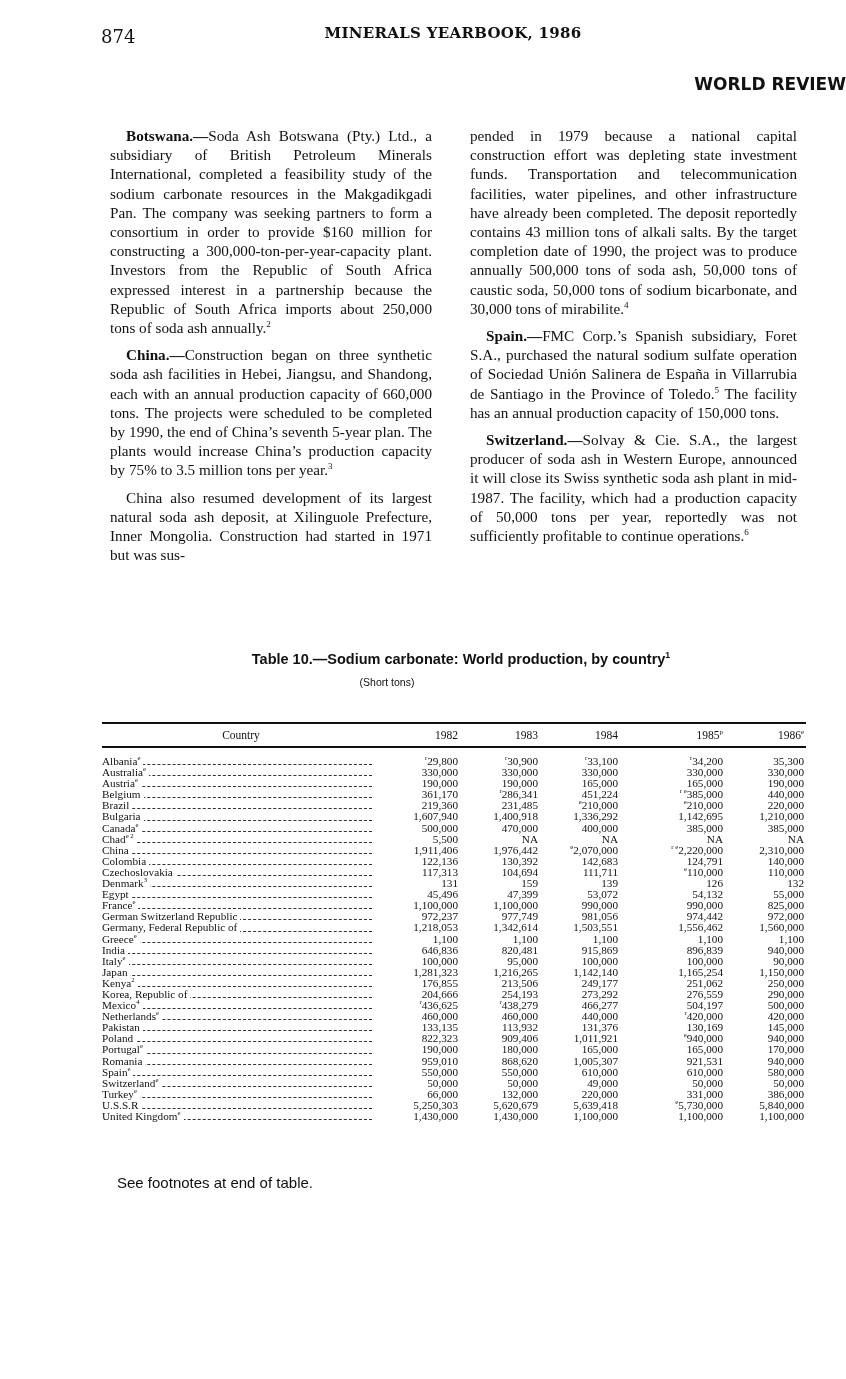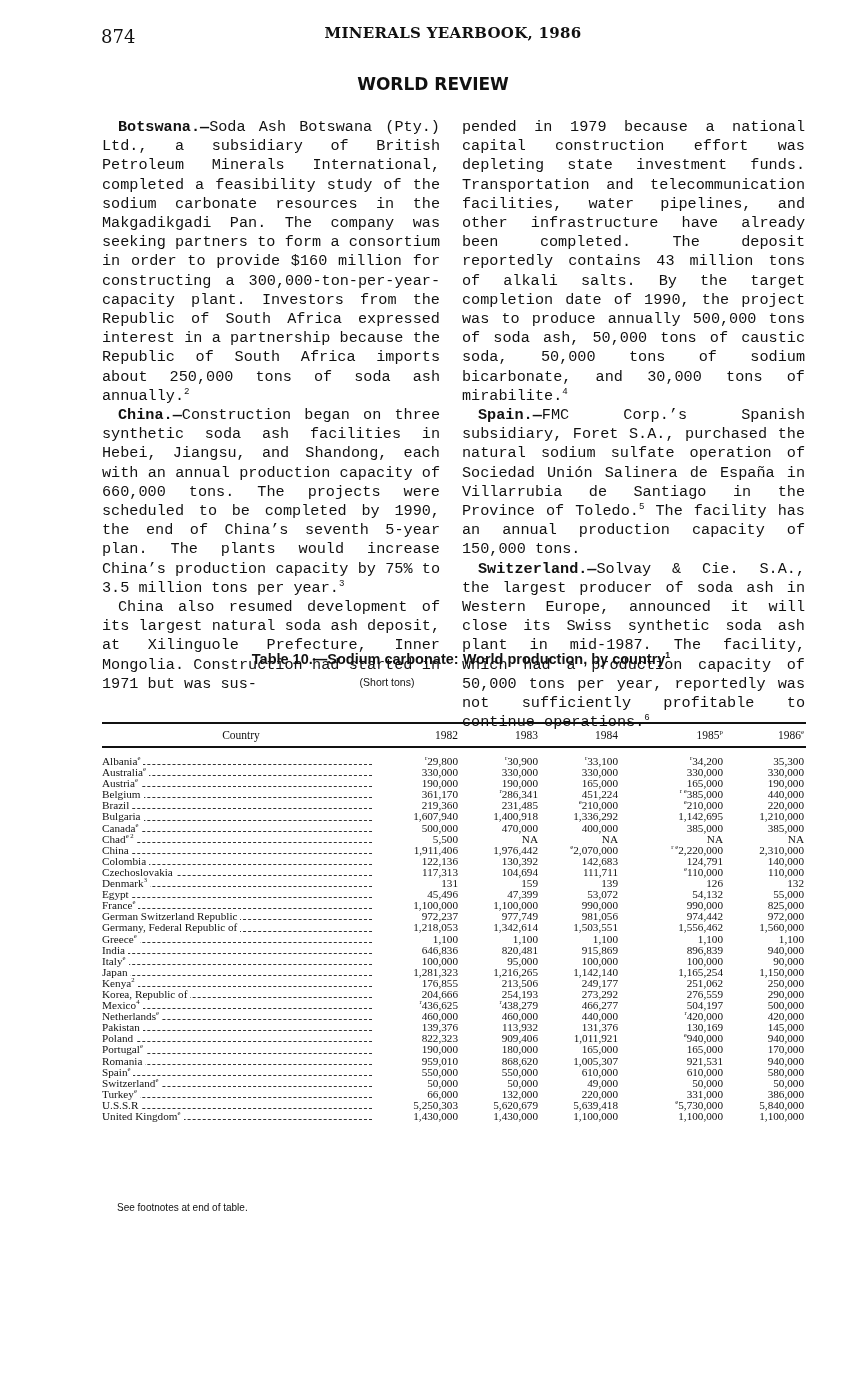--- a/index.html
+++ b/index.html
@@ -1,41 +1,41 @@
 <!DOCTYPE html>
 <html><head>
 <meta charset="utf-8">
 <style>
   html, body { margin: 0; padding: 0; background: #ffffff; }
   body { width: 846px; height: 1379px; position: relative; color: #111; font-family: "DejaVu Serif", "Liberation Serif", serif; overflow: hidden; }
   .page-num { position: absolute; left: 101px; top: 26px; font-size: 18px; }
   .running-head { position: absolute; left: 0; width: 846px; top: 24px; text-align: center; font-size: 15px; font-weight: bold; letter-spacing: 0.3px; padding-left: 60px; box-sizing: border-box; }
-  .section-head { position: absolute; left: 0; width: 846px; top: 74px; text-align: center; font-family: "DejaVu Sans", "Liberation Sans", sans-serif; font-weight: bold; font-size: 17px; padding-left: 20px; box-sizing: border-box; }
+  .section-head { position: absolute; left: 0; width: 846px; top: 74px; text-align: right; font-family: "DejaVu Sans", "Liberation Sans", sans-serif; font-weight: bold; font-size: 17px; padding-left: 20px; box-sizing: border-box; }
   .col { position: absolute; top: 118px; font-size: 15.2px; line-height: 19.2px; text-align: justify; font-family: "Liberation Serif", "DejaVu Serif", serif; }
   .col.left { left: 102px; width: 338px; }
   .col.right { left: 462px; width: 343px; }
-  .col p { margin: 0; text-indent: 16px; font-family: Liberation Mono, monospace; }
+  .col p { margin: 8px; text-indent: 16px; }
   .col p.cont { text-indent: 0; }
   .col b { font-weight: bold; }
   sup { font-size: 0.6em; line-height: 0; vertical-align: super; }
   .tbl-title { position: absolute; left: 0; width: 846px; top: 651px; text-align: center; font-family: "Liberation Sans", "DejaVu Sans", sans-serif; font-weight: bold; font-size: 14.5px; padding-left: 76px; box-sizing: border-box; }
   .tbl-sub { position: absolute; left: 0; width: 724px; top: 676px; text-align: center; font-family: "Liberation Sans", "DejaVu Sans", sans-serif; font-size: 10.5px; padding-left: 50px; box-sizing: border-box; }
   table.data { position: absolute; left: 102px; top: 702px; width: 704px; border-collapse: collapse; font-family: "Liberation Serif", "DejaVu Serif", serif; font-size: 11.2px; margin-top: 20px; }
   table.data thead tr { border-top: 2px solid #111; border-bottom: 2px solid #111; }
   table.data th { font-weight: normal; height: 22px; padding: 0; font-size: 11.5px; }
   table.data th.country { text-align: center; }
   table.data th.yr { text-align: right; padding-right: 2px; }
   table.data tbody tr.spacer td { height: 8px; }
   table.data td { padding: 0; height: 11.1px; line-height: 11.1px; white-space: nowrap; }
   table.data td.name { width: 274px; position: relative; overflow: hidden; }
   table.data td.name .lbl { background: #fff; padding-right: 3px; position: relative; z-index: 1; }
   table.data td.name .leader { position: absolute; left: 0; right: 8px; bottom: 2px; border-bottom: 1px dashed #333; z-index: 0; }
   table.data td.num { text-align: right; padding-right: 2px; }
   col.c0 { width: 278px; } col.c1 { width: 80px; } col.c2 { width: 80px; } col.c3 { width: 80px; } col.c4 { width: 105px; } col.c5 { width: 81px; }
-  .note { position: absolute; left: 117px; top: 1202px; font-family: "Liberation Sans", "DejaVu Sans", sans-serif; font-size: 10px; }
+  .note { position: absolute; left: 117px; top: 1174px; font-family: "Liberation Sans", "DejaVu Sans", sans-serif; font-size: 15px; }
 </style>
 </head>
 <body>
 
 <div class="page-num">874</div>
 <div class="running-head">MINERALS YEARBOOK, 1986</div>
 <div class="section-head">WORLD REVIEW</div>
 
 <div class="col left" id="col-left">
     <p><b>Botswana.—</b><span>Soda Ash Botswana (Pty.) Ltd., a subsidiary of British Petroleum Minerals International, completed a feasibility study of the sodium carbonate resources in the Makgadikgadi Pan. The company was seeking partners to form a consortium in order to provide $160 million for constructing a 300,000-ton-per-year-capacity plant. Investors from the Republic of South Africa expressed interest in a partnership because the Republic of South Africa imports about 250,000 tons of soda ash annually.</span><sup>2</sup></p>
@@ -261,21 +261,21 @@
       <tr>
         <td class="name"><span class="lbl"><span>Netherlands</span><sup>e</sup></span><span class="leader"></span></td>
         <td class="num"><span>460,000</span></td>
         <td class="num"><span>460,000</span></td>
         <td class="num"><span>440,000</span></td>
         <td class="num"><sup>r</sup><span>420,000</span></td>
         <td class="num"><span>420,000</span></td>
       </tr>
       <tr>
         <td class="name"><span class="lbl"><span>Pakistan</span></span><span class="leader"></span></td>
-        <td class="num"><span>139,376</span></td>
+        <td class="num"><span>133,135</span></td>
         <td class="num"><span>113,932</span></td>
         <td class="num"><span>131,376</span></td>
         <td class="num"><span>130,169</span></td>
         <td class="num"><span>145,000</span></td>
       </tr>
       <tr>
         <td class="name"><span class="lbl"><span>Poland</span></span><span class="leader"></span></td>
         <td class="num"><span>822,323</span></td>
         <td class="num"><span>909,406</span></td>
         <td class="num"><span>1,011,921</span></td>

